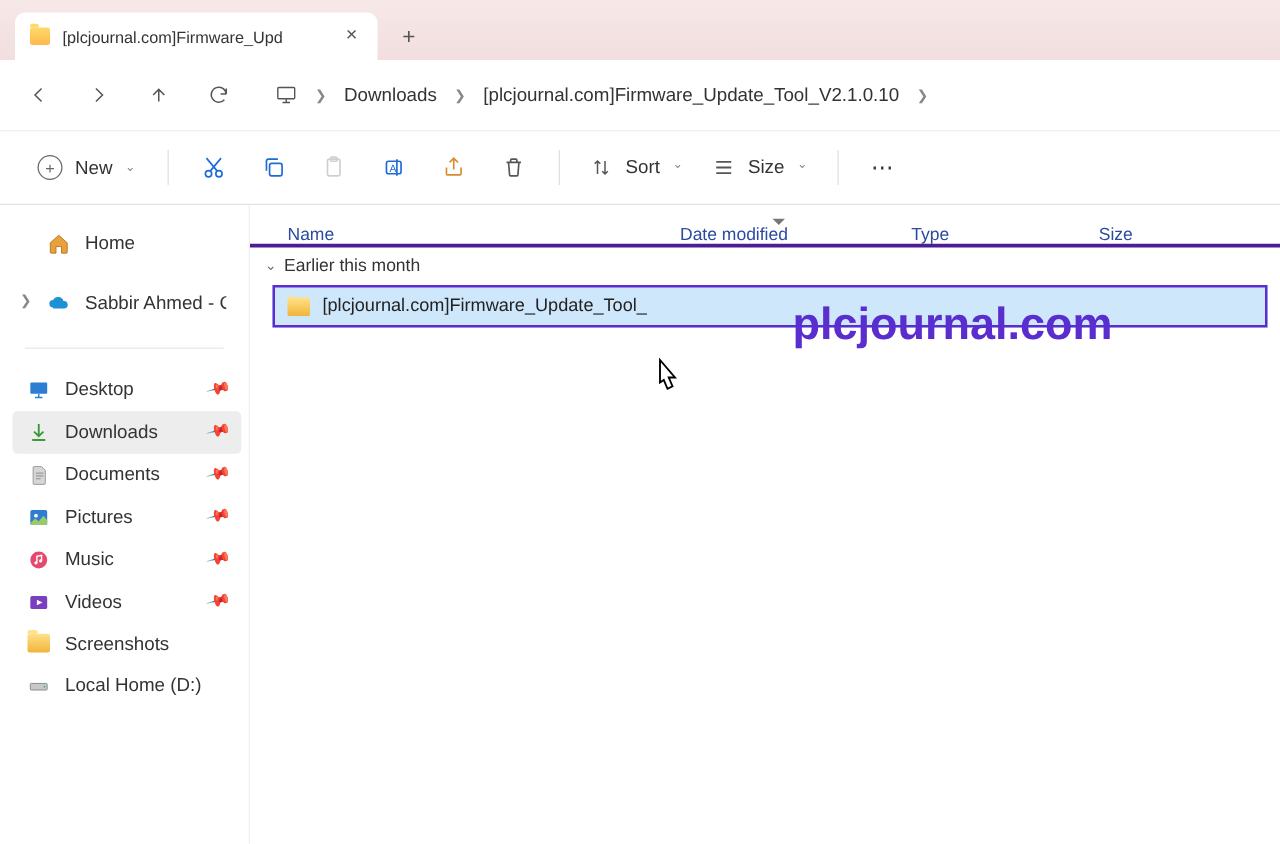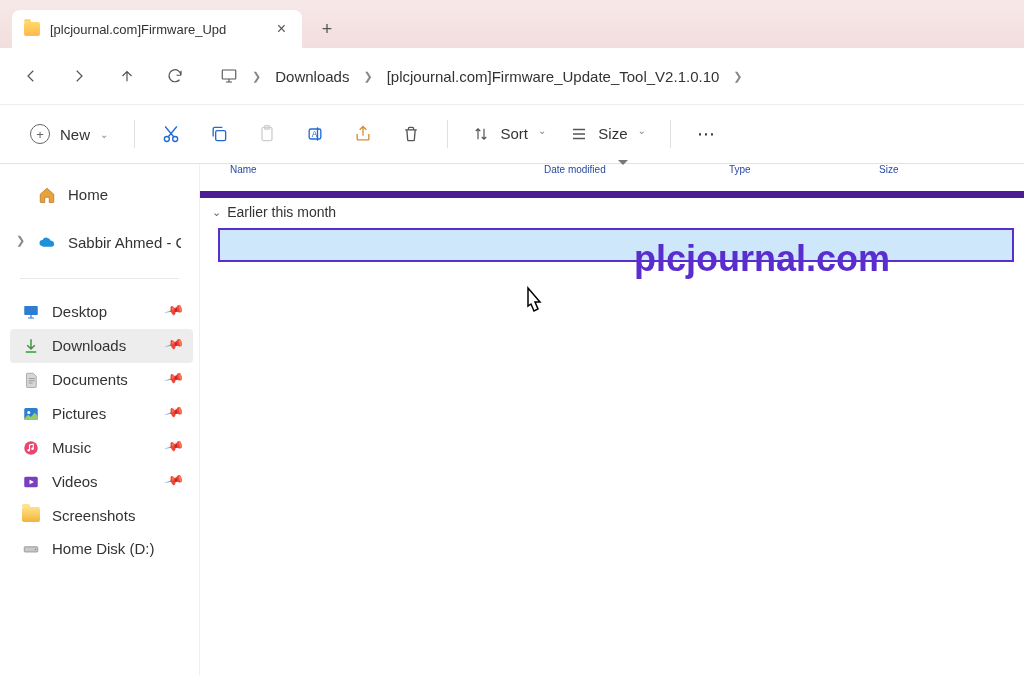--- a/index.html
+++ b/index.html
@@ -27,21 +27,21 @@
 .body{display:flex;height:calc(675px - 48px - 56px - 60px)}
 .sidebar{width:200px;padding:10px 6px;border-right:1px solid #f0f0f0}
 .sbitem{display:flex;align-items:flex-start;gap:12px;padding:8px 12px;border-radius:4px;cursor:pointer;font-size:15px;color:#333;position:relative}
 .sbitem.active{background:#ededed}
 .sbitem .pin{position:absolute;right:10px;color:#aaa;transform:rotate(30deg);font-size:13px}
 .sbitem .expand{position:absolute;left:-10px;color:#888;font-size:11px}
 .sbgroup-top{padding:4px 0 8px 20px}
 .sbdiv{height:1px;background:#e8e8e8;margin:10px 14px}
 .sbgroup-lib{padding:6px 0 0 4px}
 .main{flex:1;position:relative}
-.headers{display:flex;height:34px;align-items:flex-start;color:#2a4aa0;font-size:10px;border-bottom:7px solid #4c1d95;position:relative}
+.headers{display:flex;height:34px;align-items:flex-end;color:#2a4aa0;font-size:14px;border-bottom:3px solid #4c1d95;position:relative}
 .hcol{padding:0 14px;cursor:pointer}
 .h-name{width:330px;padding-left:30px}
 .h-date{width:185px;position:relative}
 .h-date::before{content:"";position:absolute;top:-4px;left:50%;transform:translateX(-50%);width:0;height:0;border-left:5px solid transparent;border-right:5px solid transparent;border-top:5px solid #777}
 .h-type{width:150px}
 .h-size{flex:1}
 .group-row{display:flex;align-items:center;gap:6px;padding:6px 12px;color:#333;font-size:14px;cursor:pointer}
 .group-row .gchev{font-size:11px;color:#666}
 .file-row{display:flex;align-items:center;height:34px;margin:2px 10px 0 18px;background:#cfe7fb;border:2.5px solid #5a2dcf;cursor:pointer;font-size:14.5px;color:#222;position:relative}
 .fr-name{display:flex;align-items:center;gap:10px;width:316px;padding-left:10px;overflow:hidden;white-space:nowrap}
@@ -253,37 +253,41 @@
         <span class="folder-icon"></span>
         <span>Screenshots</span>
       </div>
       <div class="sbitem">
         <span class="sb-ico">
             <svg viewBox="0 0 24 24" width="18" height="18">
               <rect x="3" y="9" width="18" height="7" rx="1" fill="#c8c8c8" stroke="#888"></rect>
               <circle cx="18" cy="12.5" r="1" fill="#4a9"></circle>
             </svg>
           </span>
-        <span>Home Disk (D:)</span>
+        <span>Local Home (D:)</span>
       </div>
     </div>
   </div>
 
   <div class="main">
     <div class="headers">
       <div class="hcol h-name">Name</div>
       <div class="hcol h-date">Date modified</div>
       <div class="hcol h-type">Type</div>
       <div class="hcol h-size">Size</div>
     </div>
     <div class="group-row">
       <span class="gchev">⌄</span>
       <span>Earlier this month</span>
     </div>
     <div class="file-row">
+      <div class="fr-name">
+        <span class="folder-icon"></span>
+        <span>[plcjournal.com]Firmware_Update_Tool_</span>
+      </div>
     </div>
     <div class="watermark">plcjournal.com</div>
   </div>
 </div>
 
 <svg class="cursor" width="30" height="34" viewBox="0 0 30 34">
     <path d="M10 2v18l3-2 3 7 4-2-3-7h5L10 2z" fill="#fff" stroke="#000" stroke-width="1.5"></path>
   </svg>
 
 </body></html>

